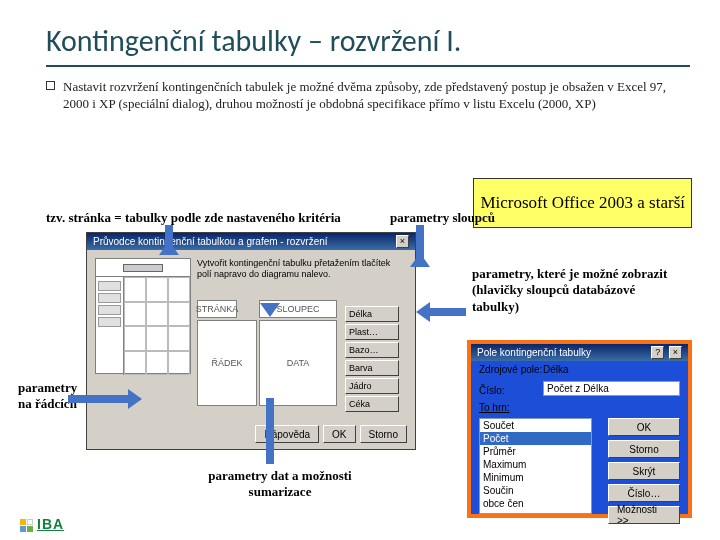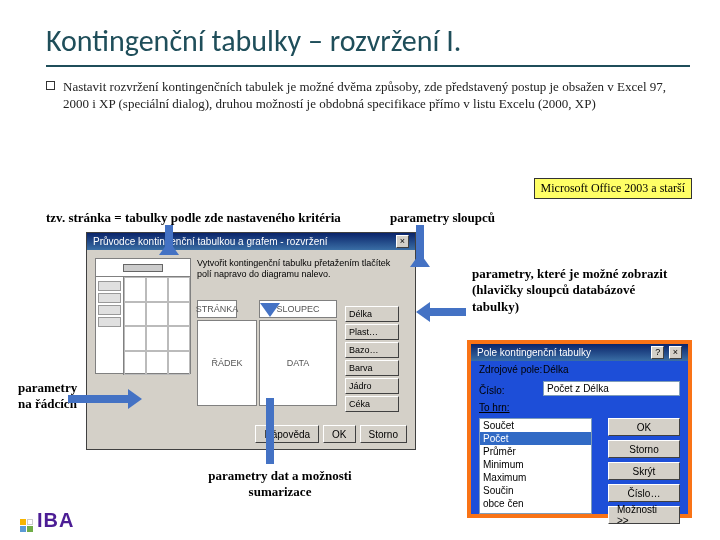--- a/index.html
+++ b/index.html
@@ -30,22 +30,22 @@
   }
   .bullet-box {
     width: 9px; height: 9px; border: 1px solid #333;
     margin-right: 8px; margin-top: 2px; flex-shrink: 0;
   }
   .badge-oldver {
     position: absolute;
     right: 28px; top: 178px;
     background: #ffff66;
     border: 1px solid #333;
-    font-size: 12px;
-    padding: 2px 6px;
+    font-size: 17px;
+    padding: 14px 6px;
     text-align: right;
   }
   .label {
     position: absolute;
     font-size: 13px;
     font-weight: bold;
     color: #000;
     line-height: 1.25;
   }
   .lbl-page   { left: 46px;  top: 210px; font-weight: bold; }
@@ -193,21 +193,21 @@
     display:flex; align-items:flex-end; gap:4px;
     font-family: Arial, sans-serif;
   }
   .logo-mark {
     display:grid; grid-template-columns:6px 6px; grid-template-rows:6px 6px; gap:1px;
   }
   .logo-mark div:nth-child(1){background:#f7b500;}
   .logo-mark div:nth-child(2){background:#fff;border:1px solid #ccc;}
   .logo-mark div:nth-child(3){background:#5b9bd5;}
   .logo-mark div:nth-child(4){background:#70ad47;}
-  .logo-text { font-size:20px; font-weight:bold; color:#4c1d95; letter-spacing:1px;}
+  .logo-text { font-size:14px; font-weight:bold; color:#15803d; letter-spacing:1px;text-decoration:underline;}
 </style>
 </head>
 <body>
 
 <div class="slide-title">Kontingenční tabulky – rozvržení I.</div>
 <div class="rule"></div>
 
 <div class="bullet-row">
   <div class="bullet-box"></div>
   <div>Nastavit rozvržení kontingenčních tabulek je možné dvěma způsoby, zde představený postup je obsažen v Excel 97, 2000 i XP (speciální dialog), druhou možností je obdobná specifikace přímo v listu Excelu (2000, XP)</div>
@@ -296,22 +296,22 @@
     <div class="ctl-input">Počet z Délka</div>
   </div>
   <div class="ctl-row">
     <div class="ctl-label" style="text-decoration:underline">To hrn:</div>
   </div>
   <div class="dlg2-cols">
     <div class="listbox">
       <div class="opt">Součet</div>
       <div class="opt sel">Počet</div>
       <div class="opt">Průměr</div>
+      <div class="opt">Maximum</div>
       <div class="opt">Minimum</div>
-      <div class="opt">Maximum</div>
       <div class="opt">Součin</div>
       <div class="opt">obce čen</div>
     </div>
     <div class="btn-col">
       <div class="btn">OK</div>
       <div class="btn">Storno</div>
       <div class="btn">Skrýt</div>
       <div class="btn">Číslo…</div>
       <div class="btn">Možnosti &gt;&gt;</div>
     </div>

